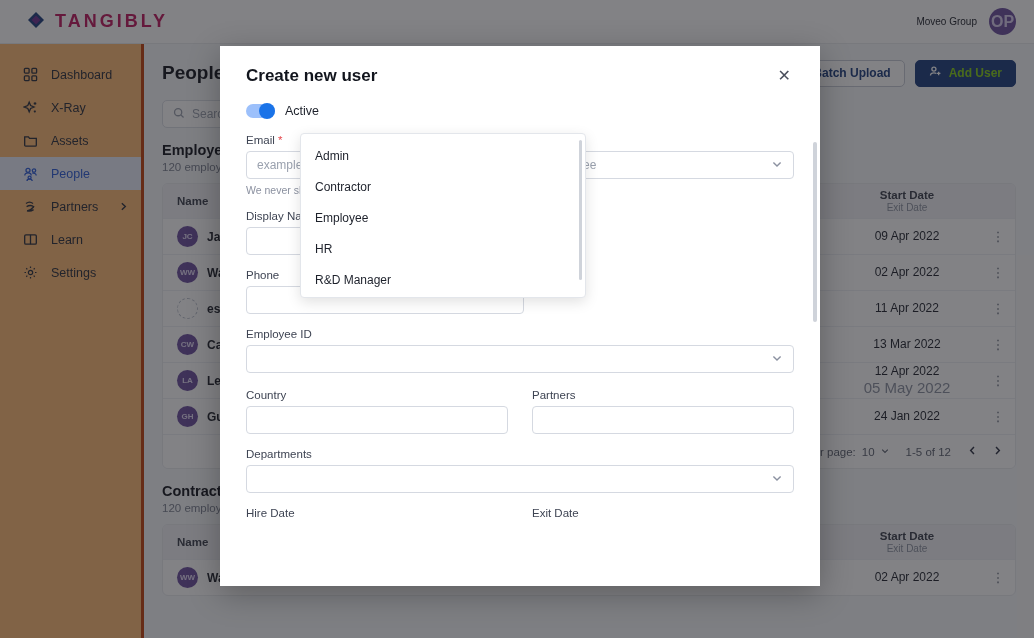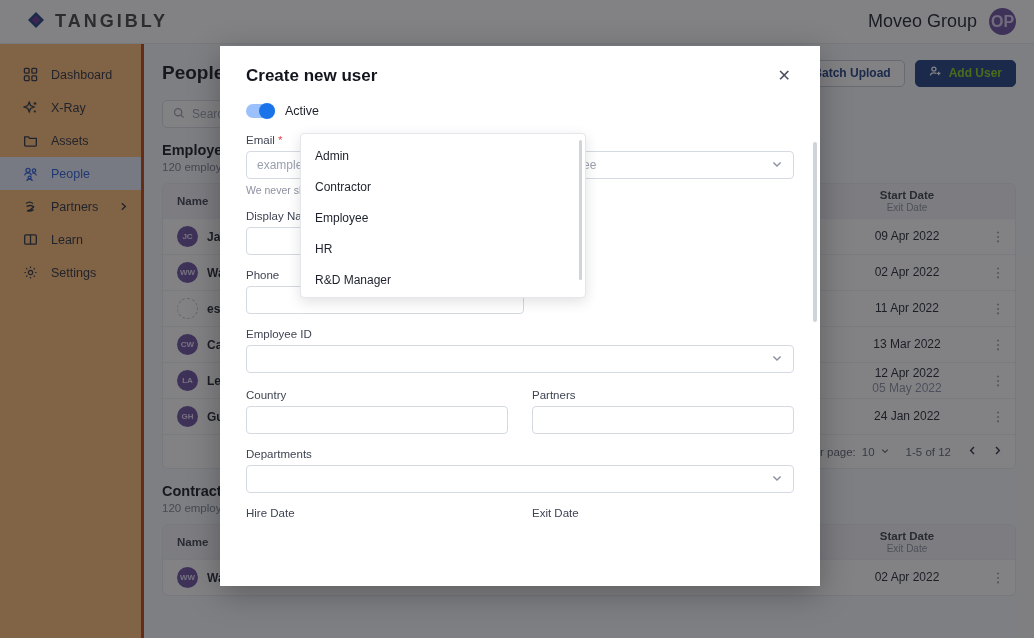--- a/index.html
+++ b/index.html
@@ -15,24 +15,24 @@
   .app { position: absolute; inset: 0; background: #f7f8fa; }
 
   .topbar {
     position: absolute; top: 0; left: 0; right: 0; height: 44px;
     background: #ffffff; border-bottom: 1px solid #e8eaee;
     display: flex; align-items: center; justify-content: space-between;
     padding: 0 18px 0 26px;
   }
   .brand { display: flex; align-items: center; gap: 9px; }
   .brand-text {
-    font-size: 18px; font-weight: bold; letter-spacing: 3px; color: #404040;
+    font-size: 18px; font-weight: bold; letter-spacing: 3px; color: #be185d;
   }
   .topright { display: flex; align-items: center; gap: 12px; }
-  .org-name { font-size: 18px; color: #1b1e27; font-weight: normal; }
+  .org-name { font-size: 10px; color: #1b1e27; font-weight: normal; }
   .avatar-top {
     width: 27px; height: 27px; border-radius: 50%;
     background: #6b4f9e; color: #d8cdee;
     font-size: 16px; font-weight: bold;
     display: flex; align-items: center; justify-content: center;
   }
 
   .sidebar {
     position: absolute; top: 44px; left: 0; width: 144px; bottom: 0;
     background: #fdba74; border-right: 3px solid #c2410c; padding-top: 14px;
@@ -90,21 +90,21 @@
   .av {
     width: 21px; height: 21px; border-radius: 50%;
     background: #6b4f9e; color: #e3daf5;
     font-size: 8px; font-weight: bold;
     display: flex; align-items: center; justify-content: center; flex: 0 0 21px;
   }
   .av.empty { background: transparent; border: 1px dashed #b9bfcb; }
   .nm { font-weight: bold; font-size: 12px; white-space: nowrap; }
   .cell-mid { flex: 1; text-align: center; }
   .cell-date { width: 148px; text-align: center; line-height: 1.2; }
-  .cell-date .exit { font-size: 12px; color: #8b91a0; }
+  .cell-date .exit { font-size: 15px; color: #8b91a0; }
   .cell-kebab { width: 34px; text-align: center; color: #6d7381; font-size: 13px; letter-spacing: 0; }
   .badge-active { font-size: 11.5px; color: #2e7d4f; }
   .chk { color: #2e7d4f; font-size: 13px; }
   .bars { display: inline-flex; align-items: center; gap: 2px; vertical-align: middle; }
   .bars i { display: block; width: 7px; height: 13px; background: #12357f; }
 
   .tfoot {
     display: flex; align-items: center; justify-content: flex-end; gap: 16px;
     height: 34px; padding-right: 12px; font-size: 11.5px; color: #5c6270;
     background: #fff; border-top: 1px solid #eef0f3;

